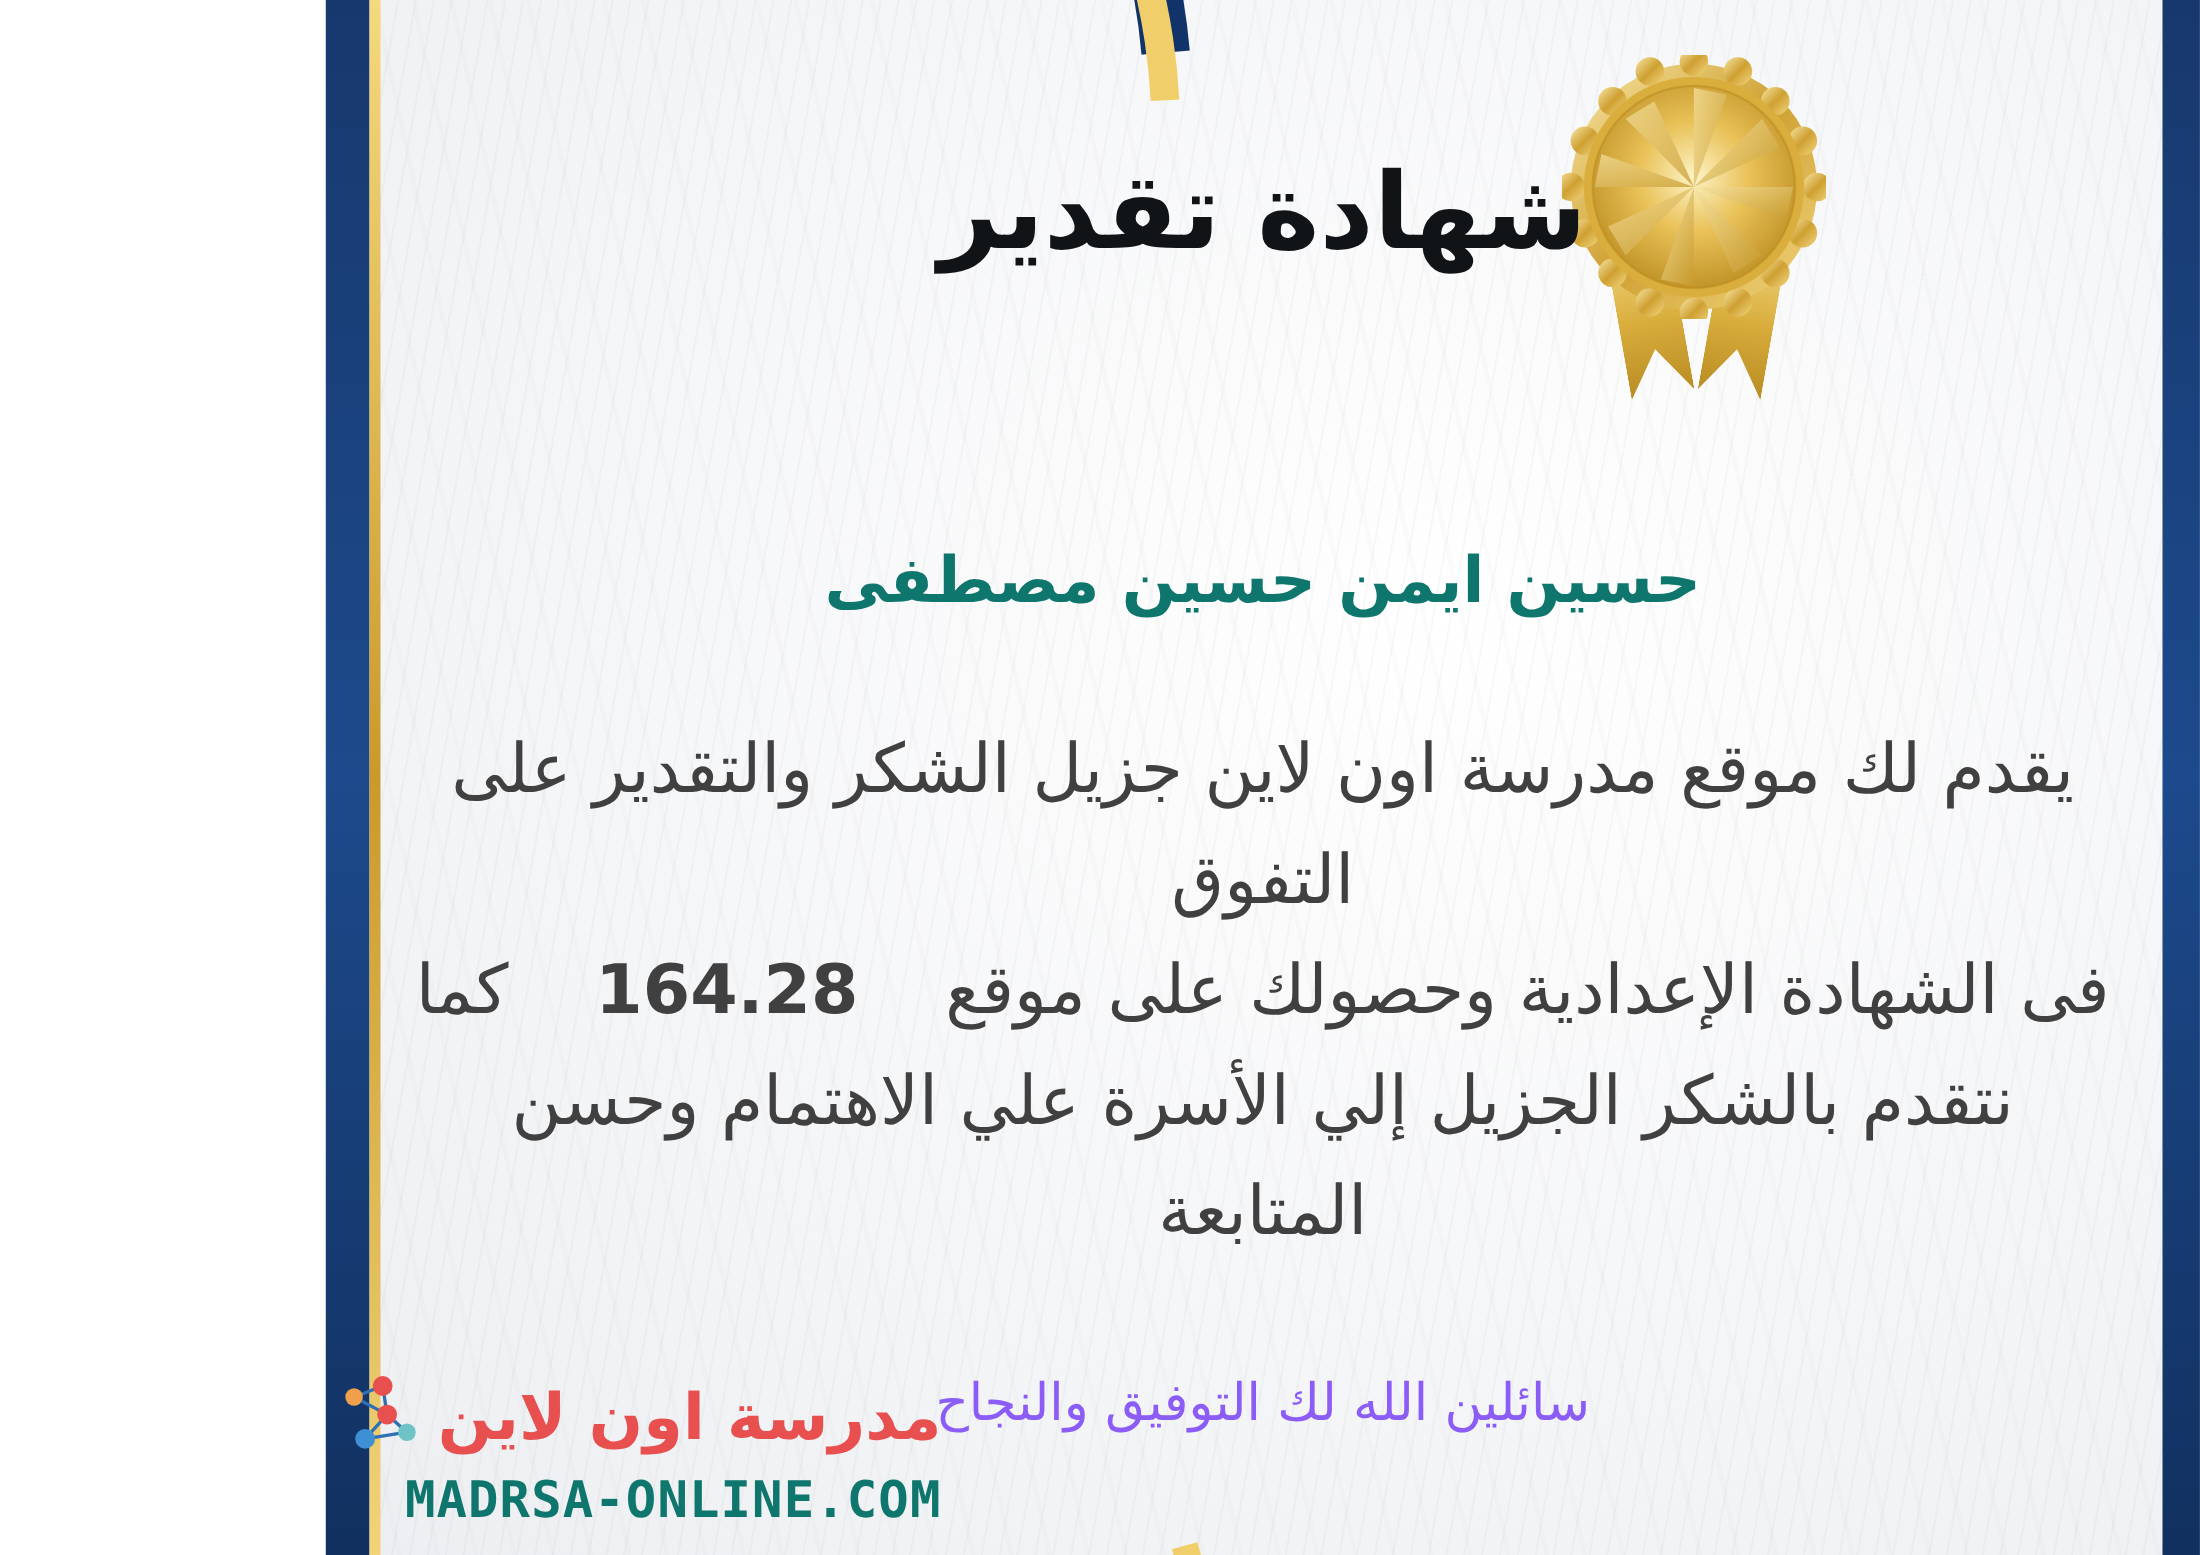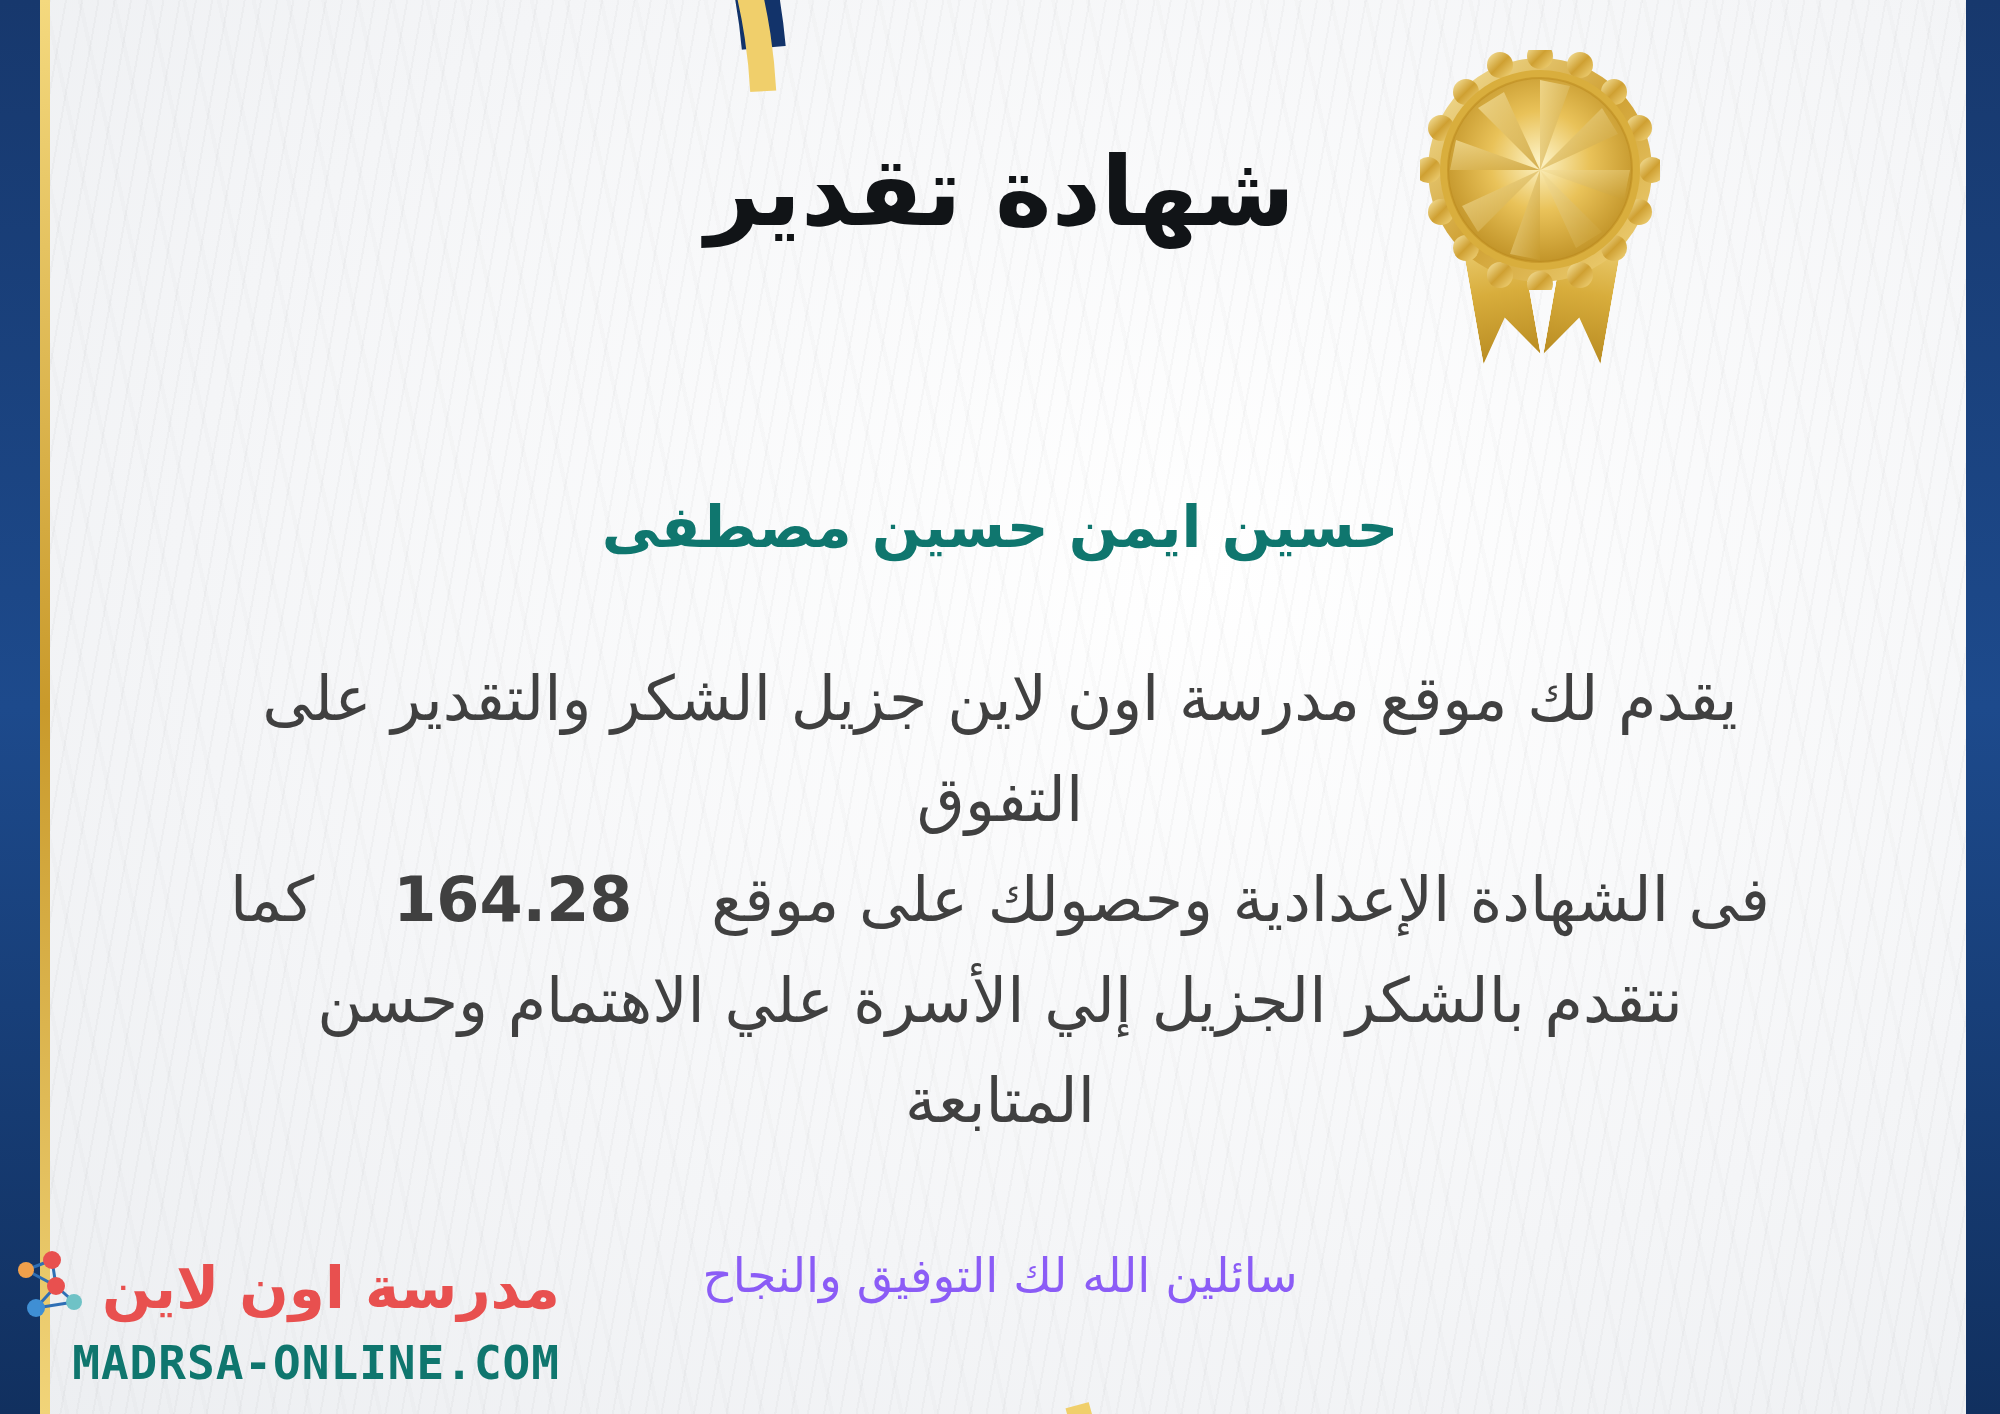--- a/index.html
+++ b/index.html
@@ -5,21 +5,21 @@
   html, body {
     margin: 0;
     padding: 0;
     background: #ffffff;
   }
   body {
     font-family: "DejaVu Sans", "Liberation Sans", sans-serif;
   }
   .certificate {
     position: relative;
-    width: 2000px;
+    width: 1704px;
     height: 1414px;
     overflow: hidden;
     background: #ffffff;
   }
 
   
   .bg-paper {
     position: absolute;
     inset: 0;
     background:

